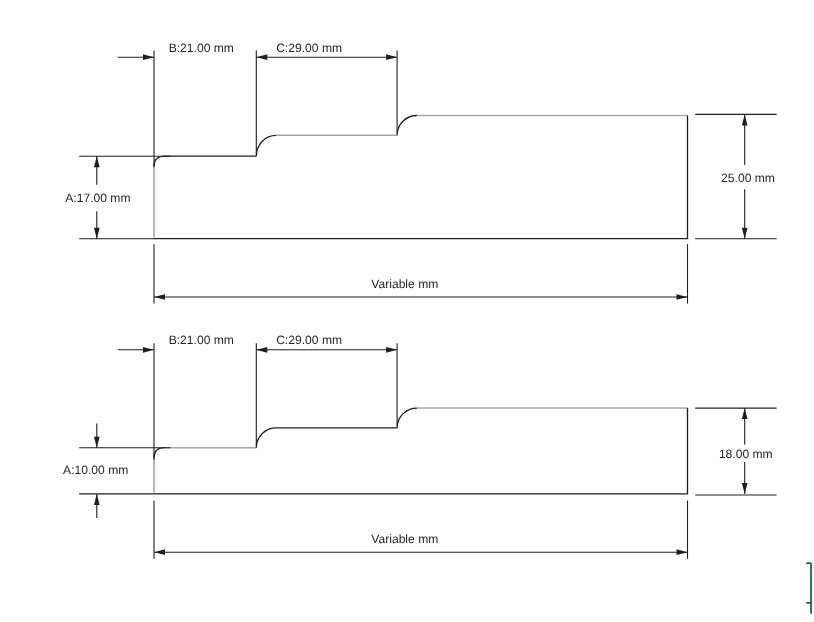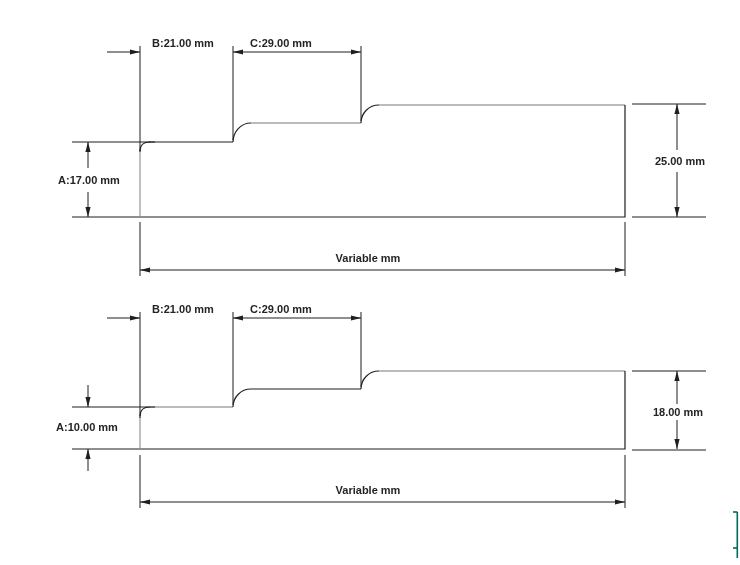--- a/index.html
+++ b/index.html
@@ -1,17 +1,17 @@
 <!DOCTYPE html>
 <html><head>
 <meta charset="utf-8">
 <style>
   html,body{margin:0;padding:0;background:#ffffff;}
   .stage{position:relative;width:740px;height:565px;background:#ffffff;overflow:hidden;
-         font-family:"Liberation Sans", sans-serif;font-weight:bold;}
+         font-family:"Liberation Sans", sans-serif;}
   svg{display:block;}
   text{font-family:"Liberation Sans", sans-serif;font-size:11px;fill:#242424;}
   .dimline{stroke:#1f1f1f;stroke-width:1;fill:none;}
   .profile-black{stroke:#1f1f1f;stroke-width:1.2;fill:none;}
   .profile-gray{stroke:#a5a5a5;stroke-width:1.4;fill:none;}
   .arrow{fill:#1f1f1f;stroke:none;}
   .accent{stroke:#00695f;stroke-width:1.6;fill:none;}
 </style>
 </head>
 <body>

